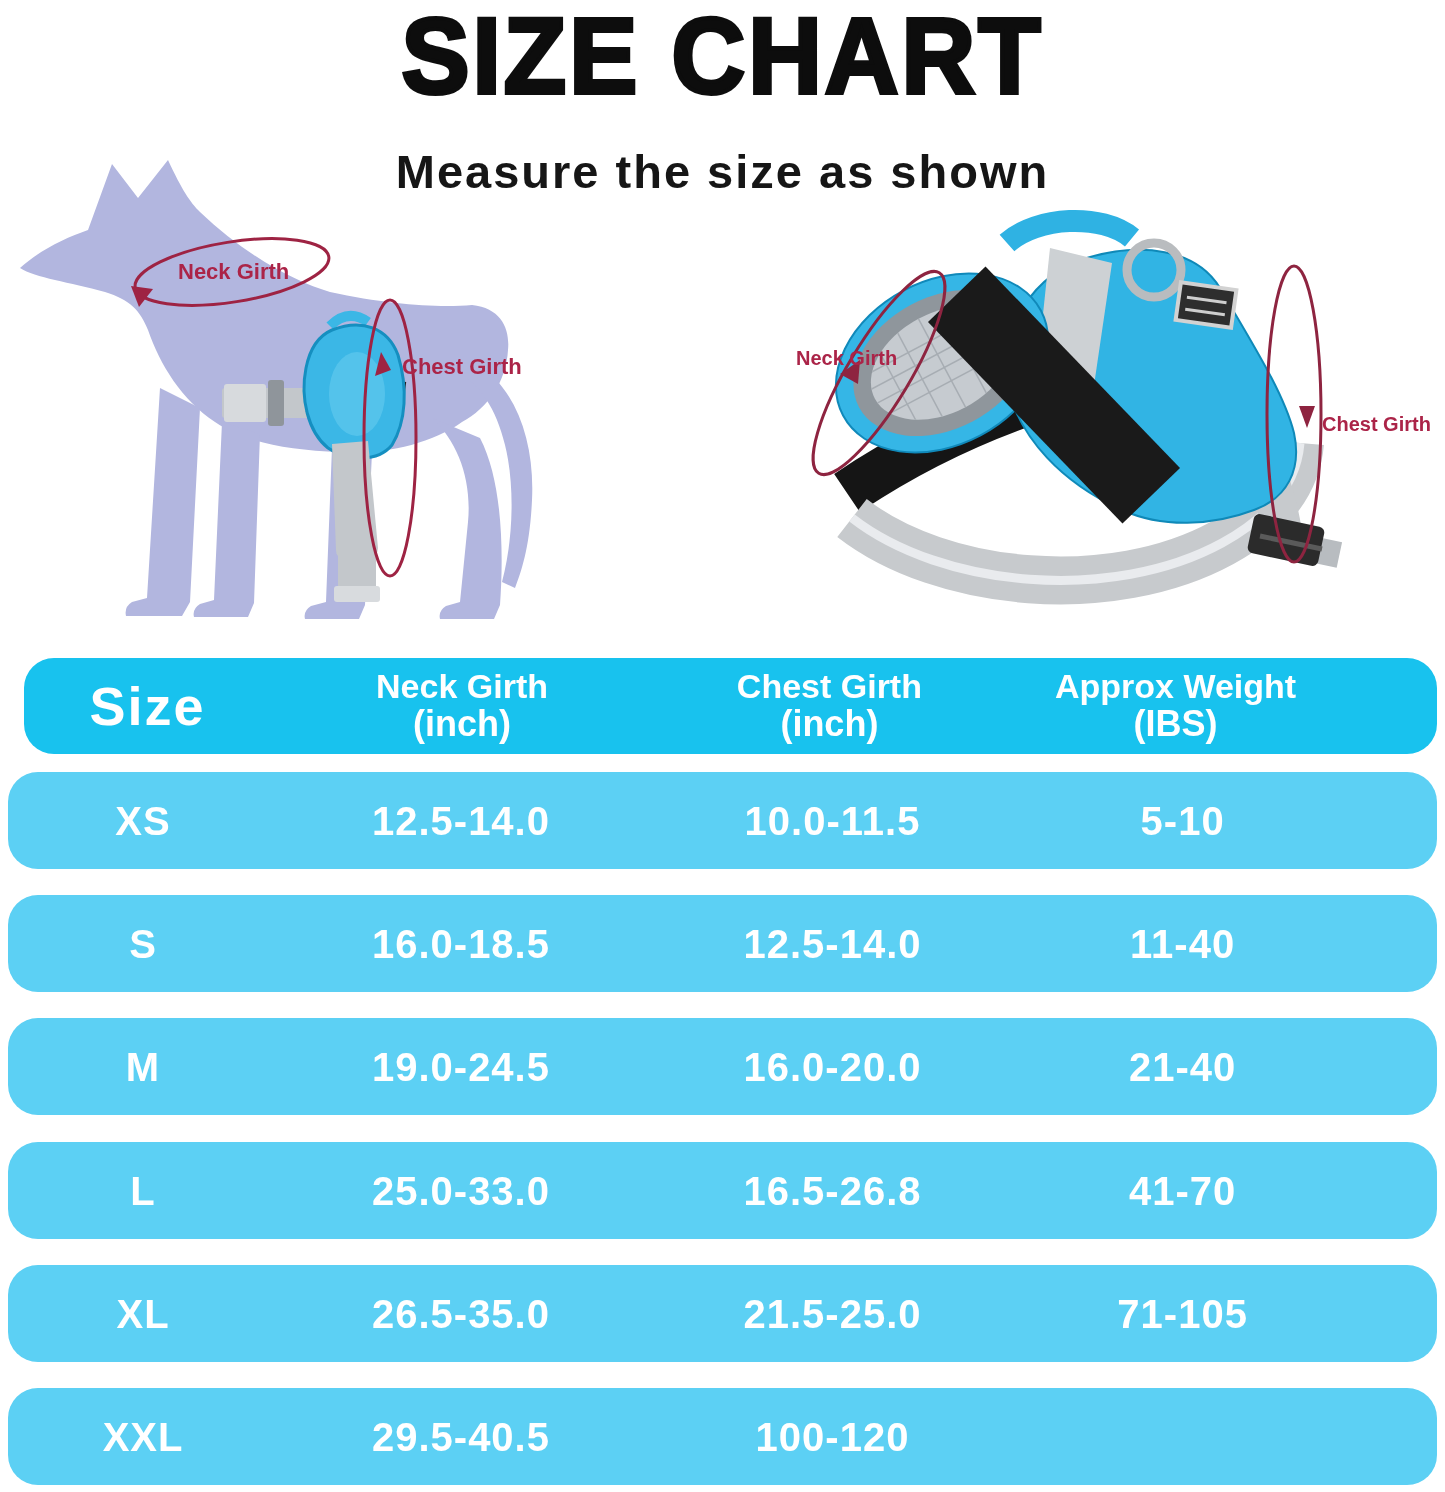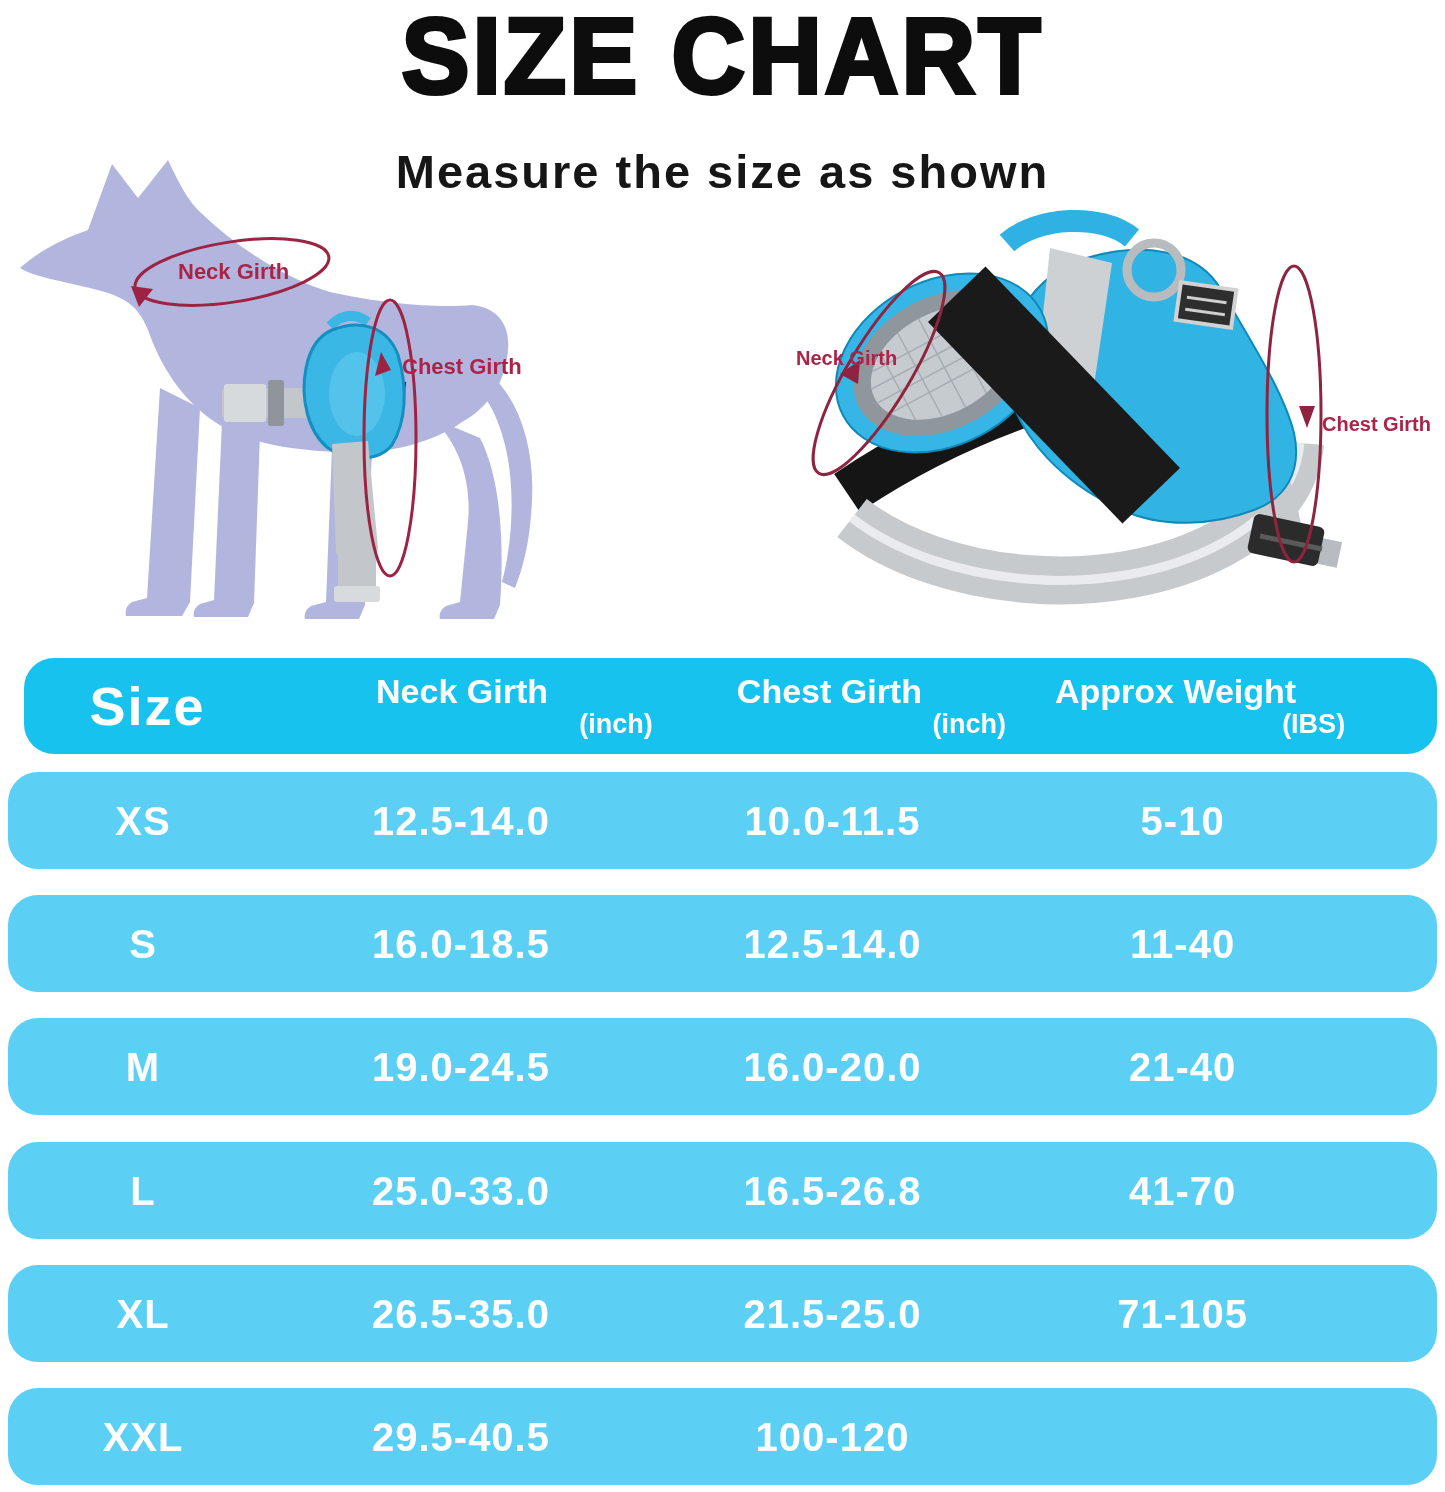--- a/index.html
+++ b/index.html
@@ -18,21 +18,21 @@
   svg text.red-label{font-family:"Liberation Sans",sans-serif;font-weight:bold;fill:#ab2448;}
   
   .row{position:absolute;left:8px;right:8px;border-radius:30px;color:#fff;
        display:grid;grid-template-columns:17.5% 27% 25% 24%;align-items:center;}
   .row.head{background:#18c2ee;height:96px;margin-left:16px;}
   .row.data{background:#5cd0f4;height:97px;}
   .c{text-align:center;font-weight:bold;line-height:1.05;}
   .cell-val{font-size:40px;letter-spacing:1px;padding-left:20px;}
   .hsize{font-size:54px;letter-spacing:2px;}
   .hmain{display:block;font-size:34px;}
-  .hunit{display:block;font-size:27px;font-style:normal;text-align:right;}
+  .hunit{display:block;font-size:36px;font-style:normal;}
 </style>
 </head>
 <body>
 
 <div id="canvas">
 
   <div class="title">SIZE CHART</div>
   <div class="subtitle">Measure the size as shown</div>
 
   <svg class="dog-svg" width="620" height="500" viewBox="0 0 620 500">

